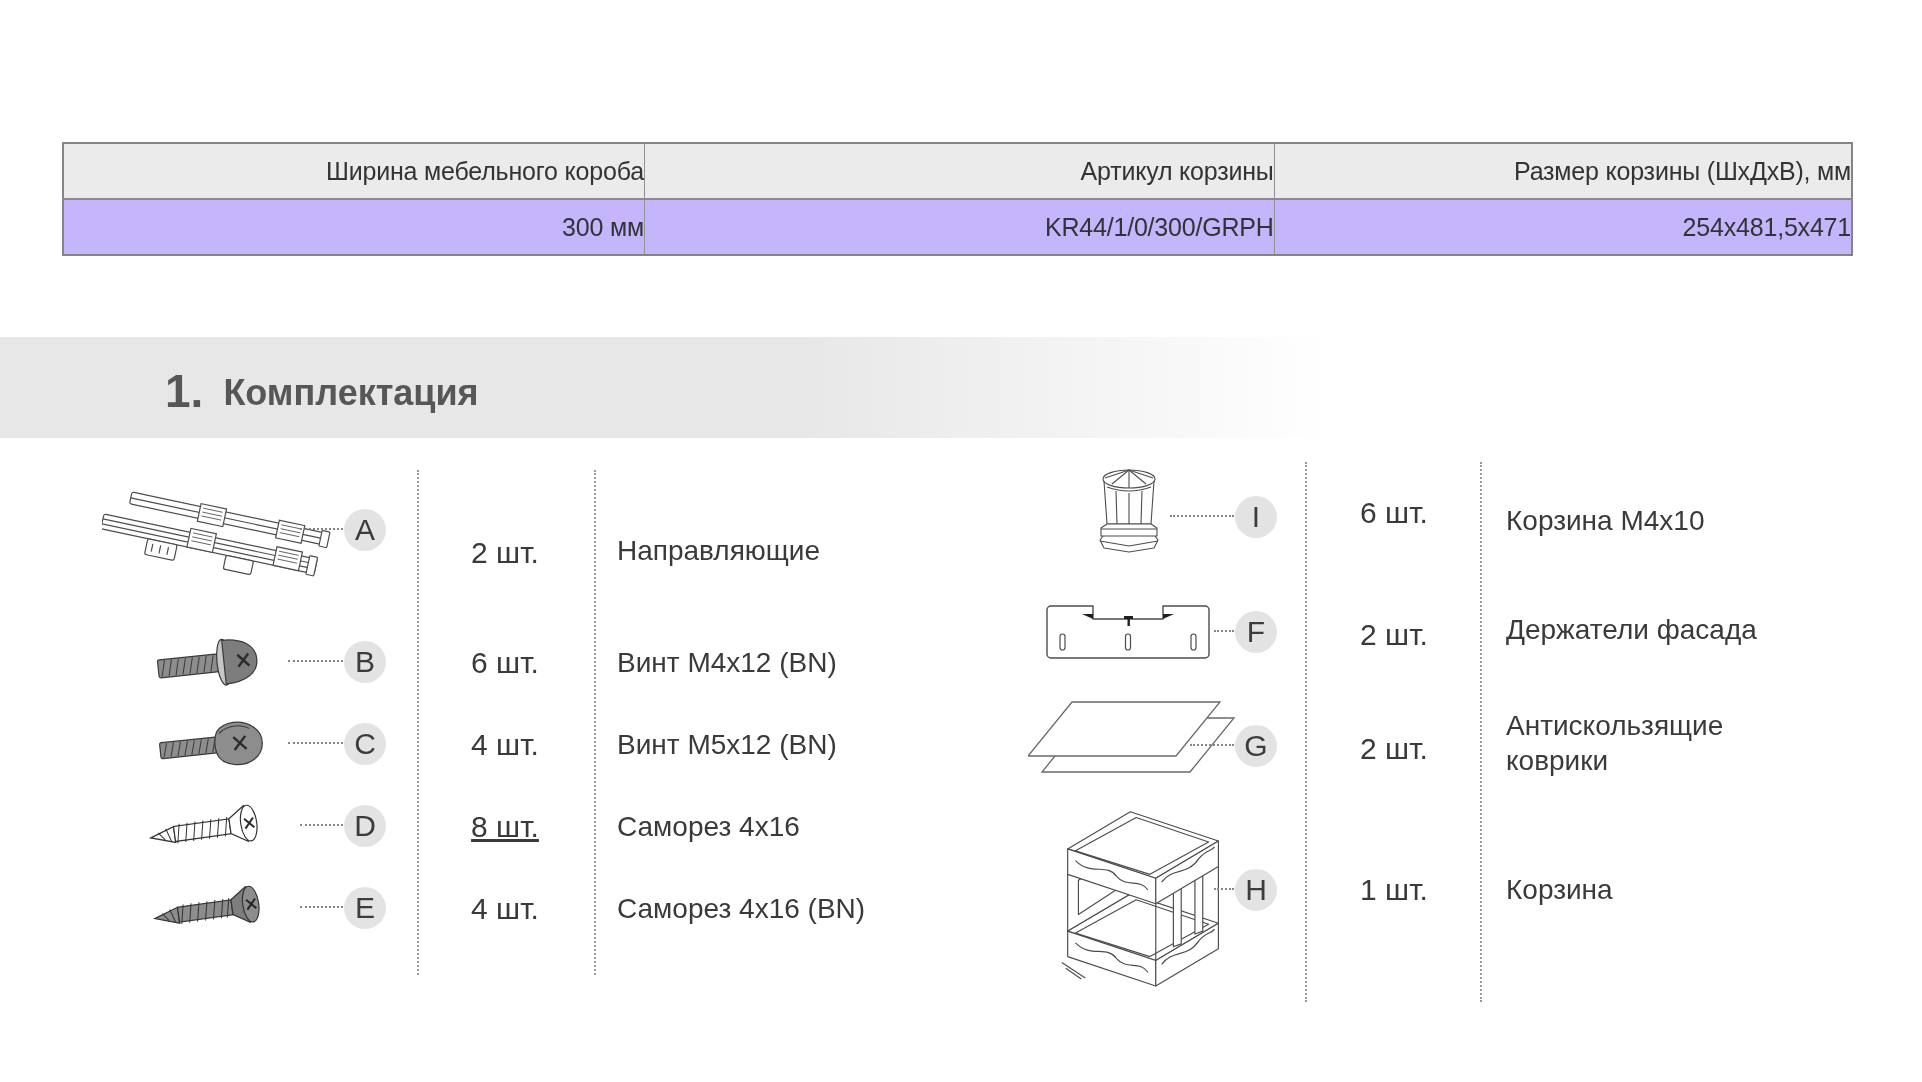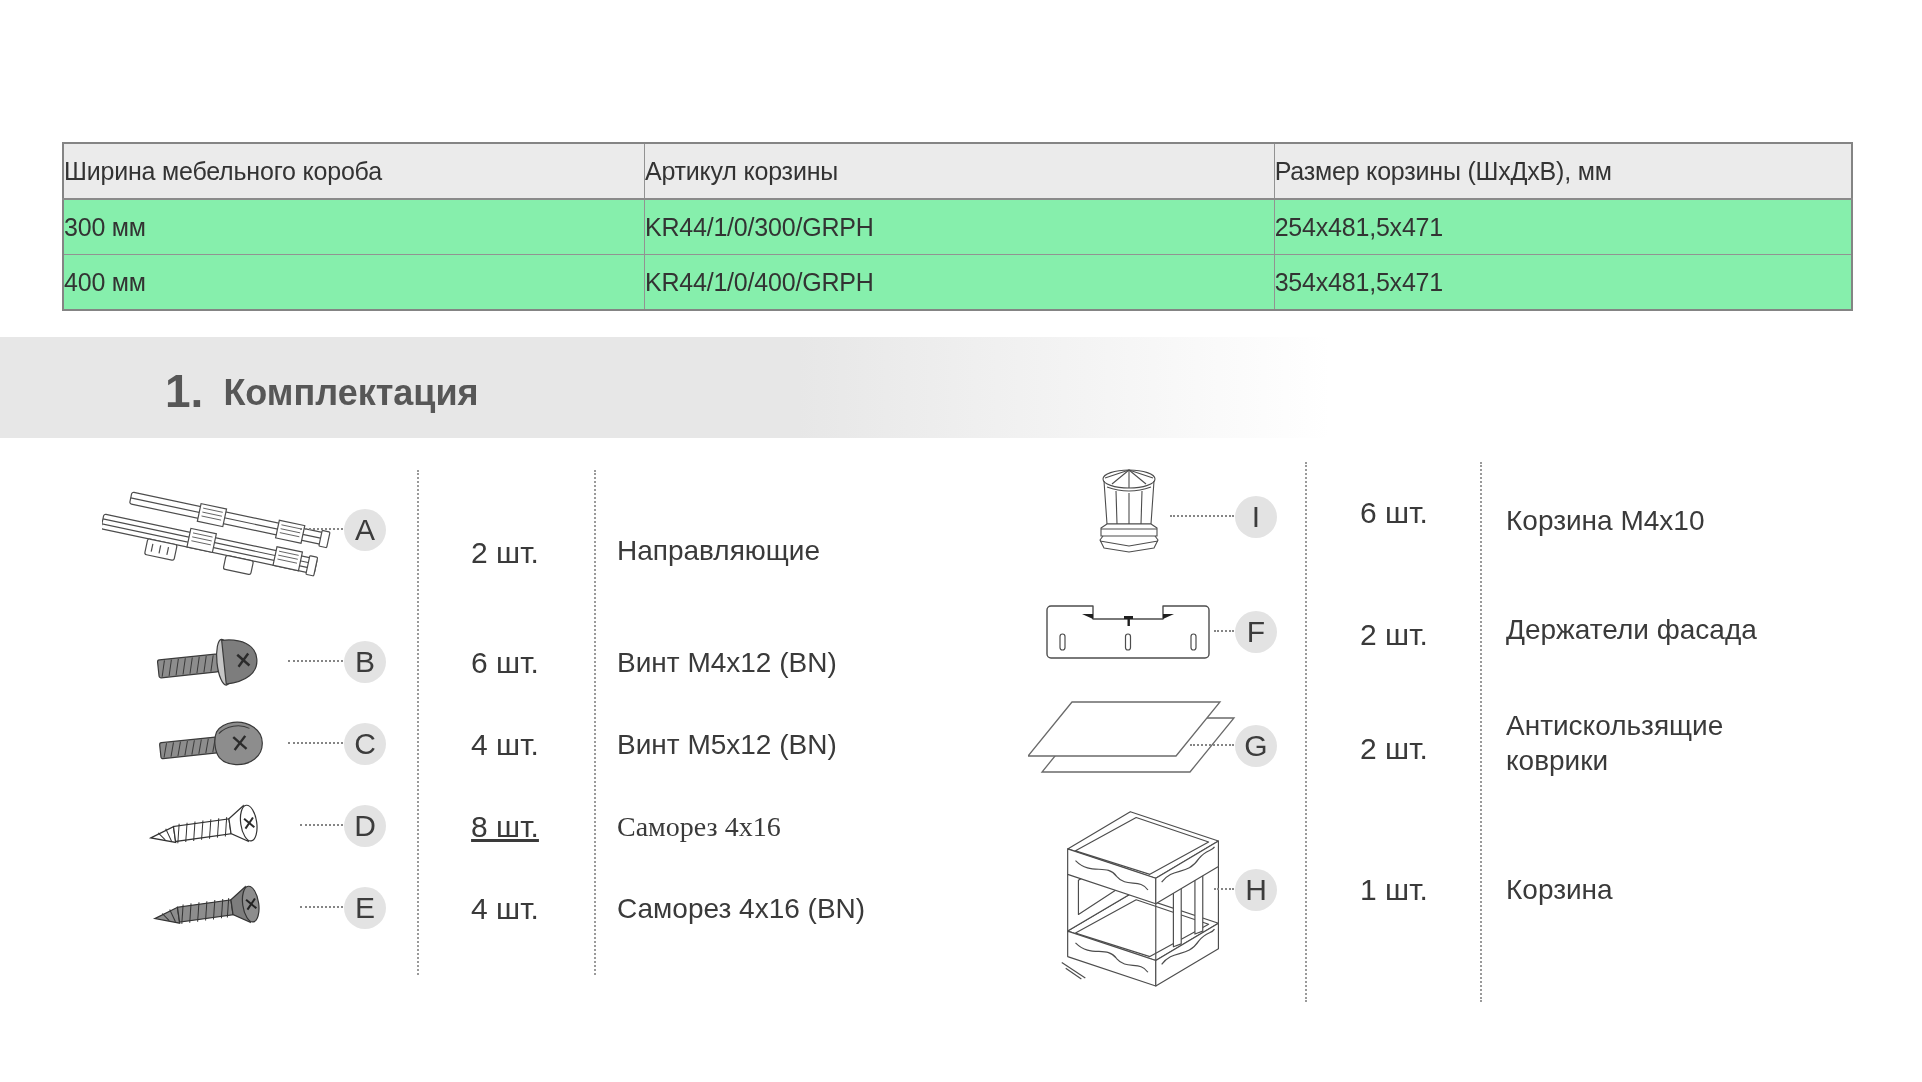--- a/index.html
+++ b/index.html
@@ -9,26 +9,26 @@
   
   .title-bar{position:absolute;left:62px;top:77px;width:1795px;height:56px;
     background:linear-gradient(to right,#e9e9e9 0%,#e9e9e9 50%,rgba(233,233,233,0) 72%);
     display:flex;align-items:center;}
   .title-bar span{font-size:25px;font-weight:700;color:#4d4d4d;letter-spacing:.5px;padding-left:21px;}
 
   
   table.params-table{position:absolute;left:62px;top:142px;width:1791px;
     border-collapse:collapse;table-layout:fixed;}
   table.params-table th,table.params-table td{
-    border:1px solid #929292;height:54px;text-align:left;vertical-align:middle;
+    border:1px solid #929292;height:54px;text-align:right;vertical-align:middle;
     font-size:25px;color:#333;font-weight:400;letter-spacing:-0.2px;padding:0;}
   table.params-table{border:2px solid #848484;}
   table.params-table th{background:#ebebeb;}
   table.params-table thead tr{border-bottom:2px solid #8a8a8a;}
-  table.params-table td{background:#86efac;}
+  table.params-table td{background:#c4b5fd;}
 
   
   .section-bar{position:absolute;left:0;top:337px;width:1330px;height:101px;
     background:linear-gradient(to right,#e7e7e7 0%,#e7e7e7 60%,rgba(231,231,231,0) 100%);
     display:flex;align-items:baseline;padding-left:165px;box-sizing:border-box;}
   .section-bar .sec-num{font-size:46px;font-weight:700;color:#575757;align-self:center;margin-top:6px;}
   .section-bar .sec-title{font-size:36px;font-weight:700;color:#575757;margin-left:20px;align-self:center;margin-top:10px;}
 
   
   .vsep{position:absolute;width:0;border-left:2px dotted #9a9a9a;}
@@ -60,25 +60,20 @@
         <th>Артикул корзины</th>
         <th>Размер корзины (ШхДхВ), мм</th>
       </tr>
     </thead>
     <tbody>
       <tr>
         <td>300 мм</td>
         <td>KR44/1/0/300/GRPH</td>
         <td>254x481,5x471</td>
       </tr>
-      <tr>
-        <td>400 мм</td>
-        <td>KR44/1/0/400/GRPH</td>
-        <td>354x481,5x471</td>
-      </tr>
     </tbody>
   </table>
 
   <div class="section-bar">
     <span class="sec-num">1.</span>
     <span class="sec-title">Комплектация</span>
   </div>
 
   <div class="vsep" style="left:417px;top:470px;height:505px;"></div>
   <div class="vsep" style="left:594px;top:470px;height:505px;"></div>
@@ -205,21 +200,21 @@
         <line x1="99" y1="28" x2="108" y2="38"></line>
           <line x1="108" y1="28" x2="99" y2="38"></line>
       </g>
     </g>
   </svg>
   <div class="leader" style="left:300px;top:824px;width:43px;"></div>
   <div class="badge" style="left:344px;top:805px;">
       <span>D</span>
     </div>
   <div class="qty" style="left:420px;top:827px;text-decoration:underline;">8 шт.</div>
-  <div class="plabel" style="left:617px;top:827px;font-family:Liberation Serif, serif;">Саморез 4x16</div>
+  <div class="plabel" style="left:617px;top:827px;">Саморез 4x16</div>
 
   <svg class="illus" style="left:150px;top:876px;" viewBox="0 0 146 64" width="146" height="64">
     <g transform="rotate(-8 73 32)" stroke="#333" stroke-width="1.2" fill="#8d8d8d">
       <polygon points="4,33 28,25 28,41"></polygon>
       <rect x="28" y="25" width="54" height="15"></rect>
       <g stroke-width="1">
         <line x1="34" y1="23" x2="30" y2="42"></line>
           <line x1="42" y1="23" x2="38" y2="42"></line>
         <line x1="50" y1="23" x2="46" y2="42"></line>
           <line x1="58" y1="23" x2="54" y2="42"></line>

